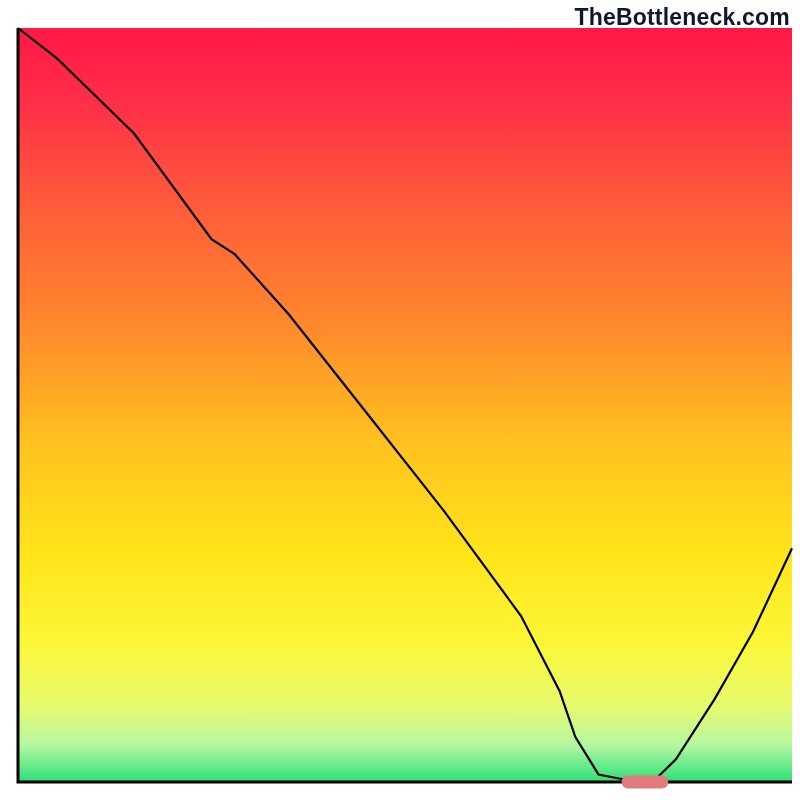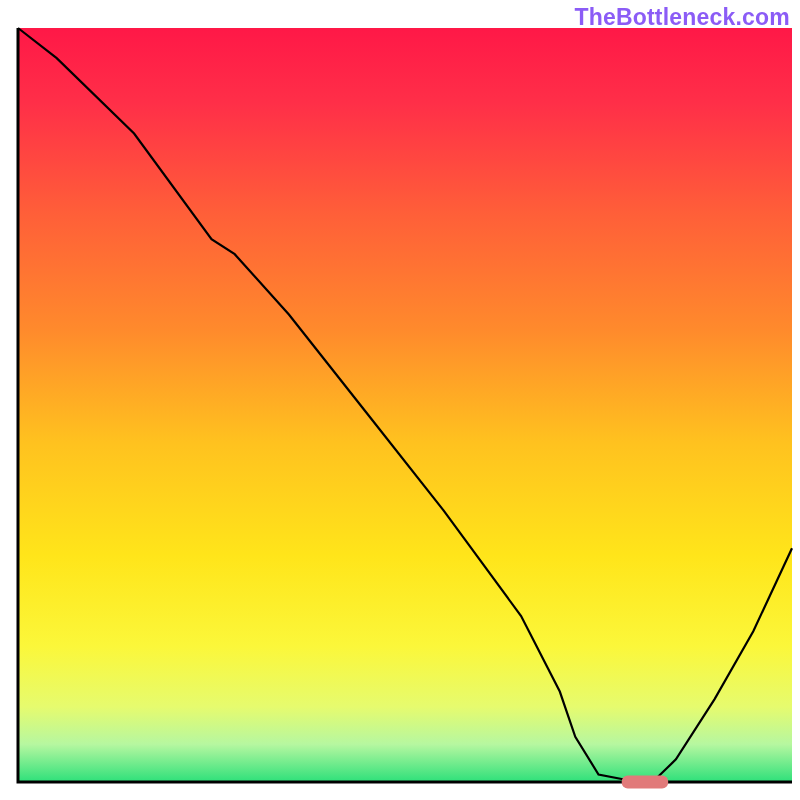--- a/index.html
+++ b/index.html
@@ -16,21 +16,21 @@
     width: 800px;
     height: 800px;
     box-sizing: border-box;
   }
   .watermark {
     position: absolute;
     top: 4px;
     right: 10px;
     font-size: 23px;
     font-weight: 600;
-    color: #8b5cf6;
+    color: #0f172a;
     letter-spacing: 0.2px;
   }
   svg {
     display: block;
   }
 </style>
 </head>
 <body>
 
 <div class="frame">

